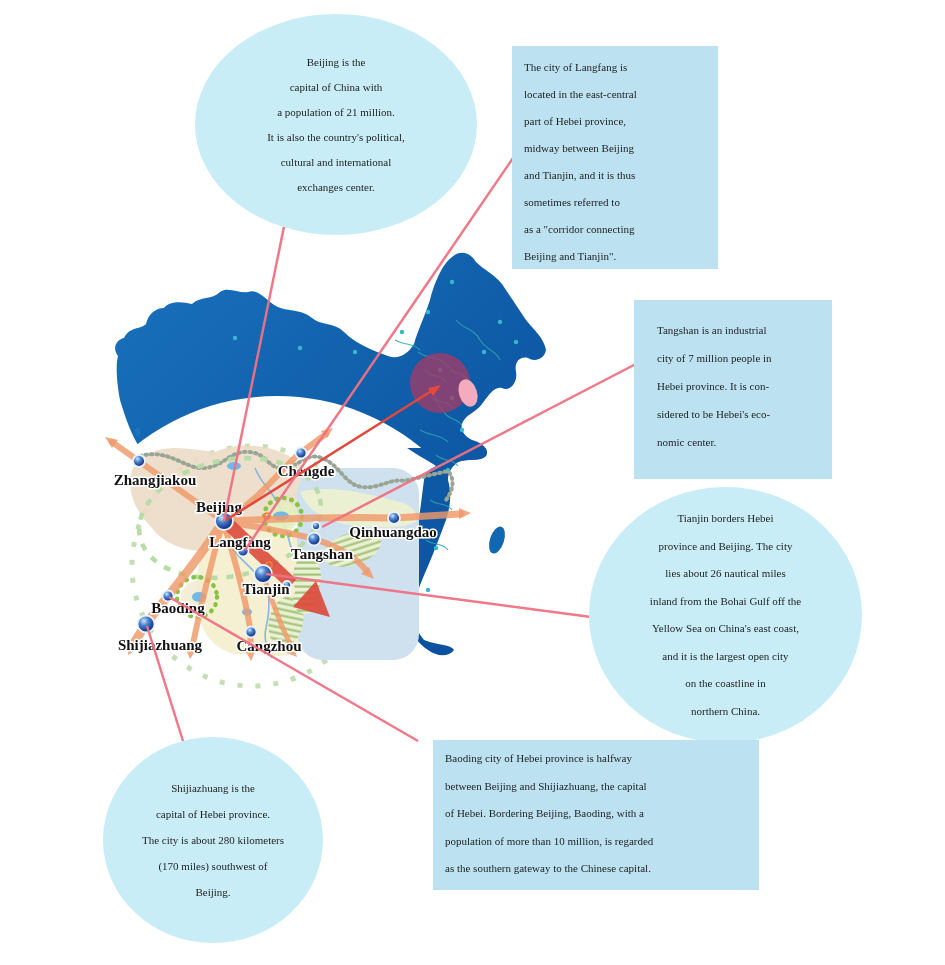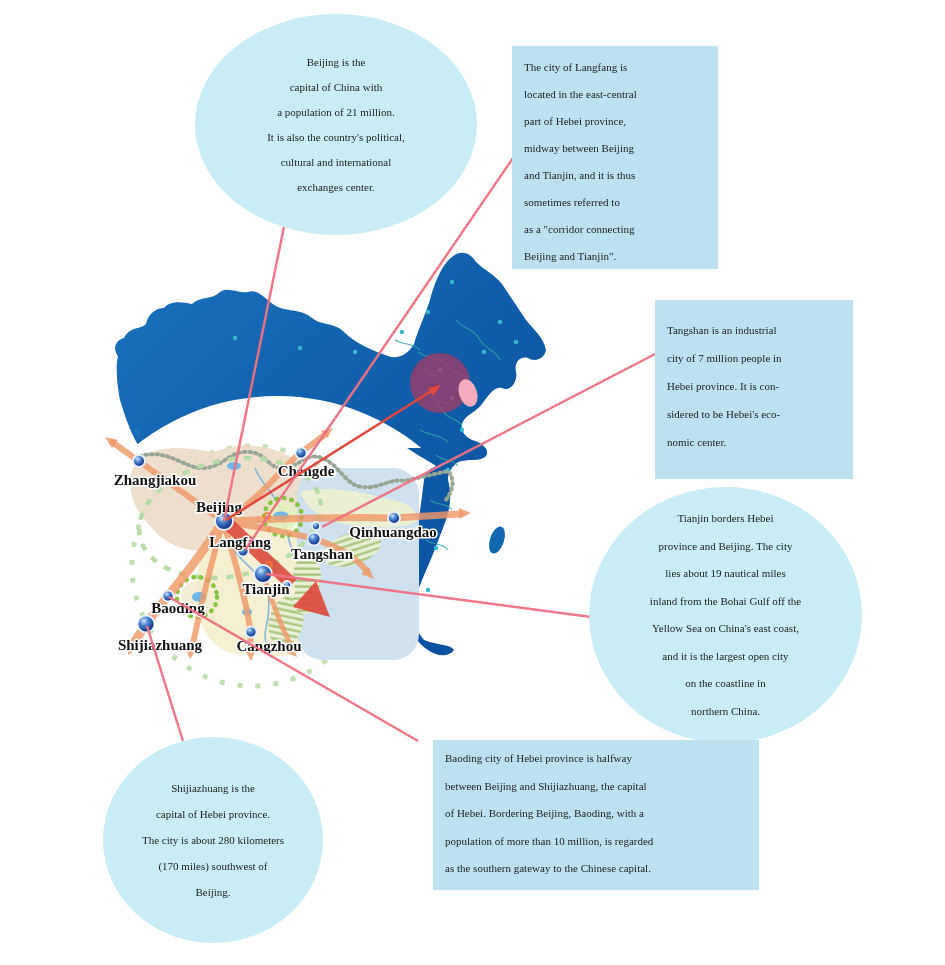--- a/index.html
+++ b/index.html
@@ -6,21 +6,21 @@
   .canvas{position:relative;width:945px;height:965px;background:#ffffff;overflow:hidden;
           font-family:"Liberation Serif",serif;}
   .map-svg{position:absolute;left:0;top:0;z-index:1;}
   .bubble{position:absolute;z-index:2;color:#1e1e1e;font-size:11px;
           display:flex;align-items:center;justify-content:center;}
   .bubble-text{white-space:pre-line;}
   .bubble.circle{border-radius:50%;background:#c9edf6;text-align:center;}
   .bubble.box{background:#bce2f2;text-align:left;align-items:flex-start;justify-content:flex-start;}
   .b-beijing{left:195px;top:14px;width:282px;height:221px;line-height:25px;}
   .b-langfang{left:512px;top:36px;width:206px;height:223px;line-height:27px;padding:8px 12px;box-sizing:border-box;margin-top:10px;}
-  .b-tangshan{left:655px;top:300px;width:198px;height:179px;line-height:28px;padding:16px 12px;box-sizing:border-box;}
+  .b-tangshan{left:634px;top:300px;width:198px;height:179px;line-height:28px;padding:16px 23px;box-sizing:border-box;}
   .b-tianjin{left:589px;top:487px;width:273px;height:256px;line-height:27.5px;}
   .b-shijiazhuang{left:103px;top:737px;width:220px;height:206px;line-height:26px;justify-content:center;}
   .b-baoding{left:433px;top:740px;width:326px;height:150px;line-height:27.5px;padding:5px 12px;box-sizing:border-box;}
   .map-label{font-family:"Liberation Serif",serif;font-weight:bold;font-size:15px;fill:#111;
              paint-order:stroke;stroke:#ffffff;stroke-width:3px;text-anchor:middle;}
 </style>
 </head>
 <body>
 
 <div class="canvas">
@@ -250,21 +250,21 @@
   <div class="bubble-text">Tangshan is an industrial
 city of 7 million people in
 Hebei province. It is con-
 sidered to be Hebei's eco-
 nomic center.</div>
 </div>
 
 <div class="bubble circle b-tianjin">
   <div class="bubble-text">Tianjin borders Hebei
 province and Beijing. The city
-lies about 19 nautical miles
+lies about 26 nautical miles
 inland from the Bohai Gulf off the
 Yellow Sea on China's east coast,
 and it is the largest open city
 on the coastline in
 northern China.</div>
 </div>
 
 <div class="bubble circle b-shijiazhuang">
   <div class="bubble-text">Shijiazhuang is the
 capital of Hebei province.

